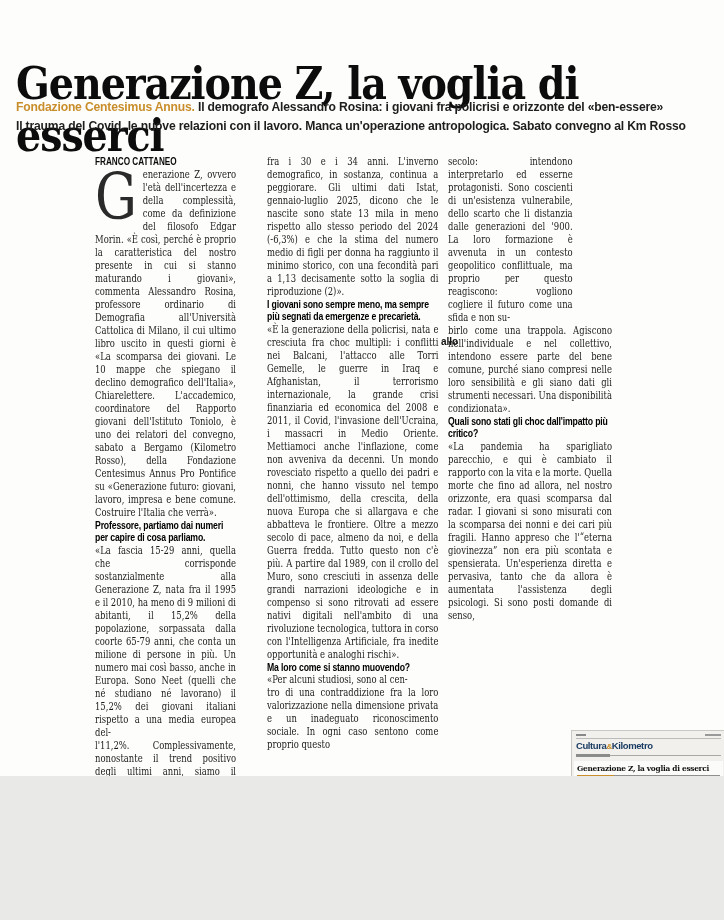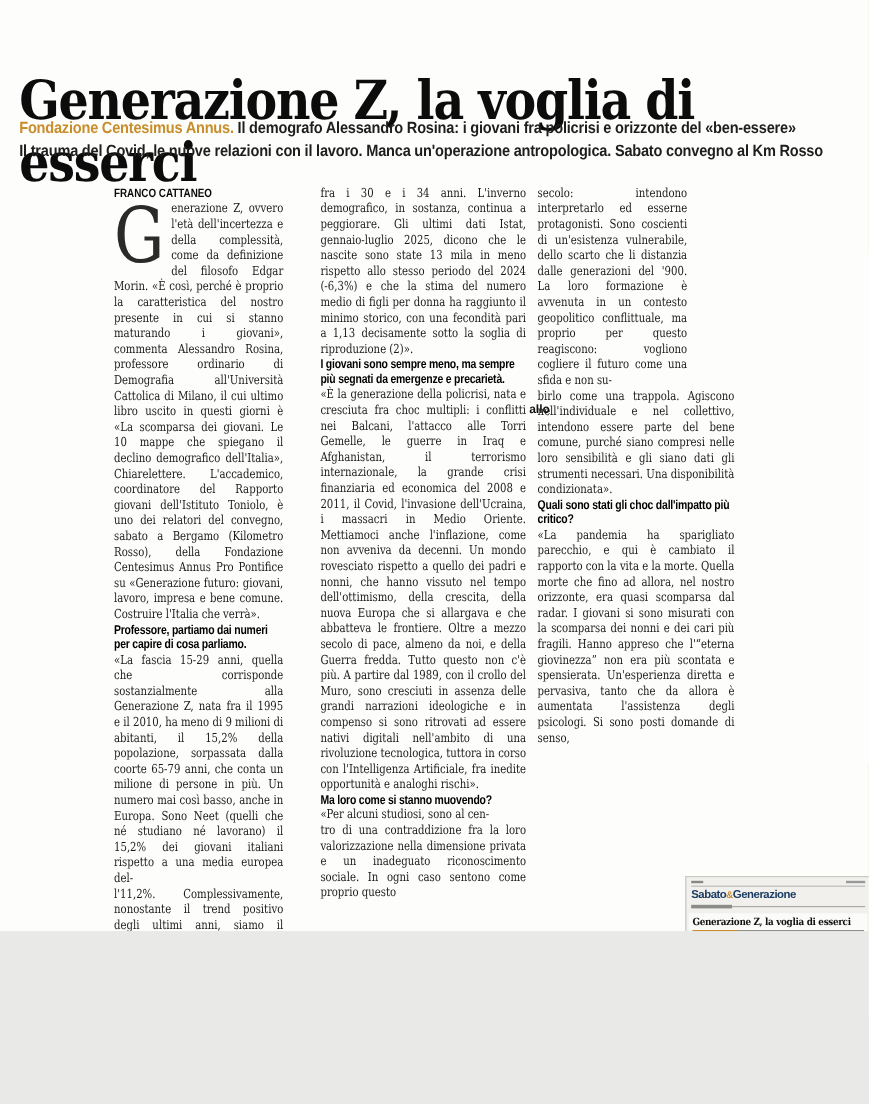--- a/index.html
+++ b/index.html
@@ -118,21 +118,21 @@
 
   <span class="frag" id="frag-left">da Quella</span>
   <span class="frag" id="frag-right">allo</span>
 
   <div class="thumb">
     <div class="thumb-topstrip">
       <span class="tickL"></span>
       <span class="tickR"></span>
     </div>
     <div class="thumb-section">
-      <span>Sabato</span><span class="amp">&amp;</span><span>Generazione</span>
+      <span>Cultura</span><span class="amp">&amp;</span><span>Kilometro</span>
     </div>
     <div class="thumb-sub"></div>
     <div class="thumb-headband">
       <div class="thumb-headline">Generazione Z, la voglia di esserci</div>
       <div class="thumb-kick"></div>
     </div>
     <div class="thumb-body">
       <div class="mini-cols">
         <div class="mini-col"></div>
         <div class="mini-col"></div>

